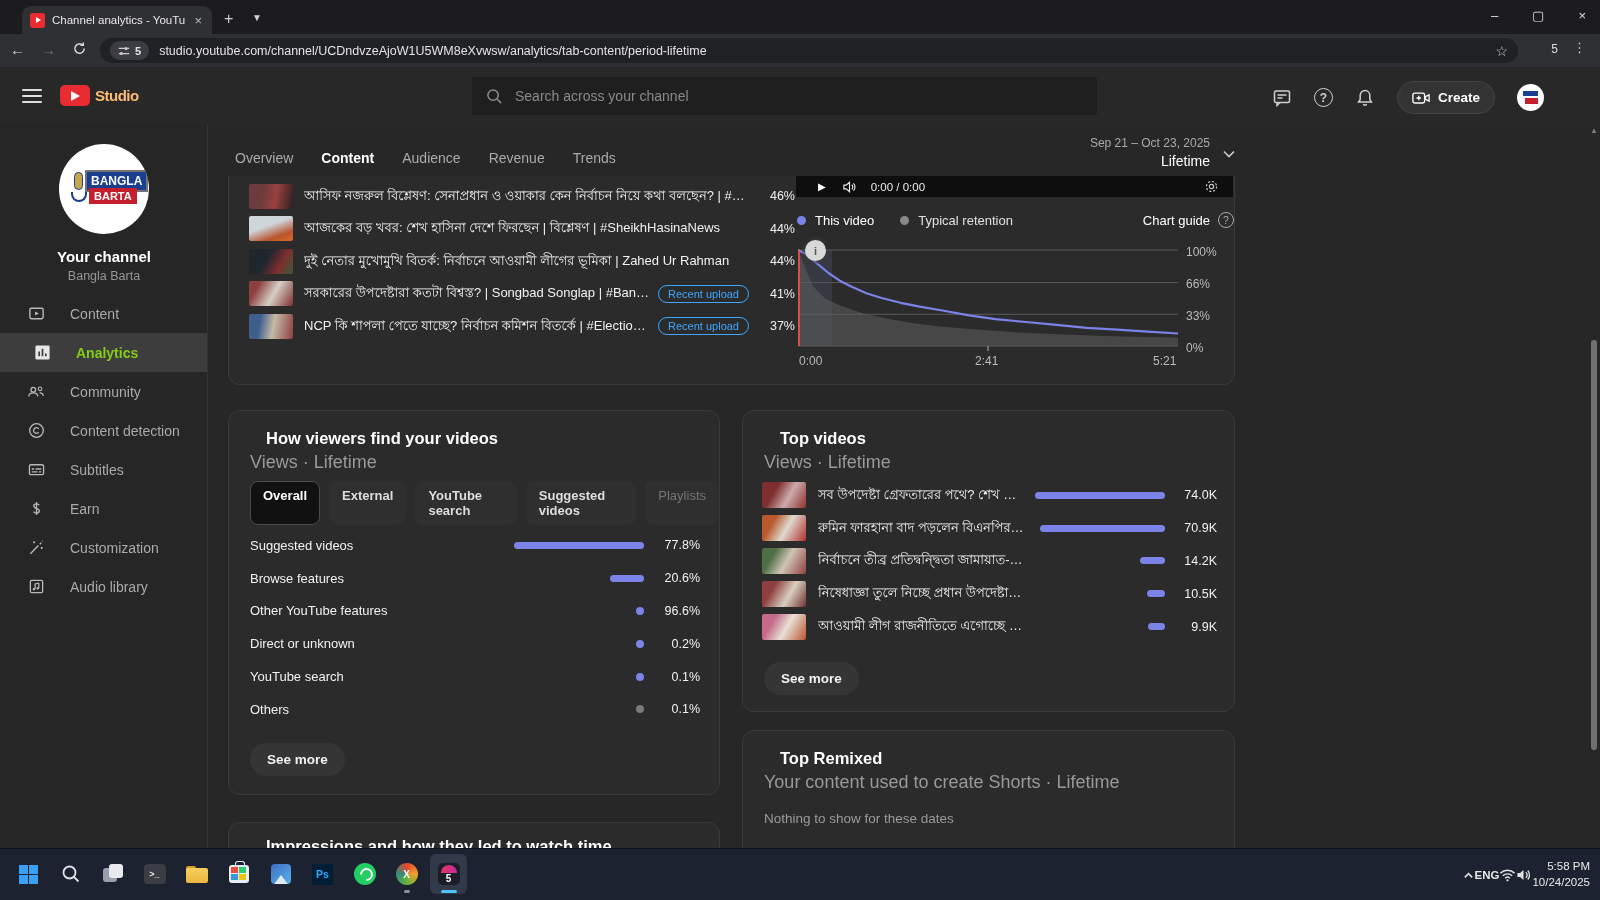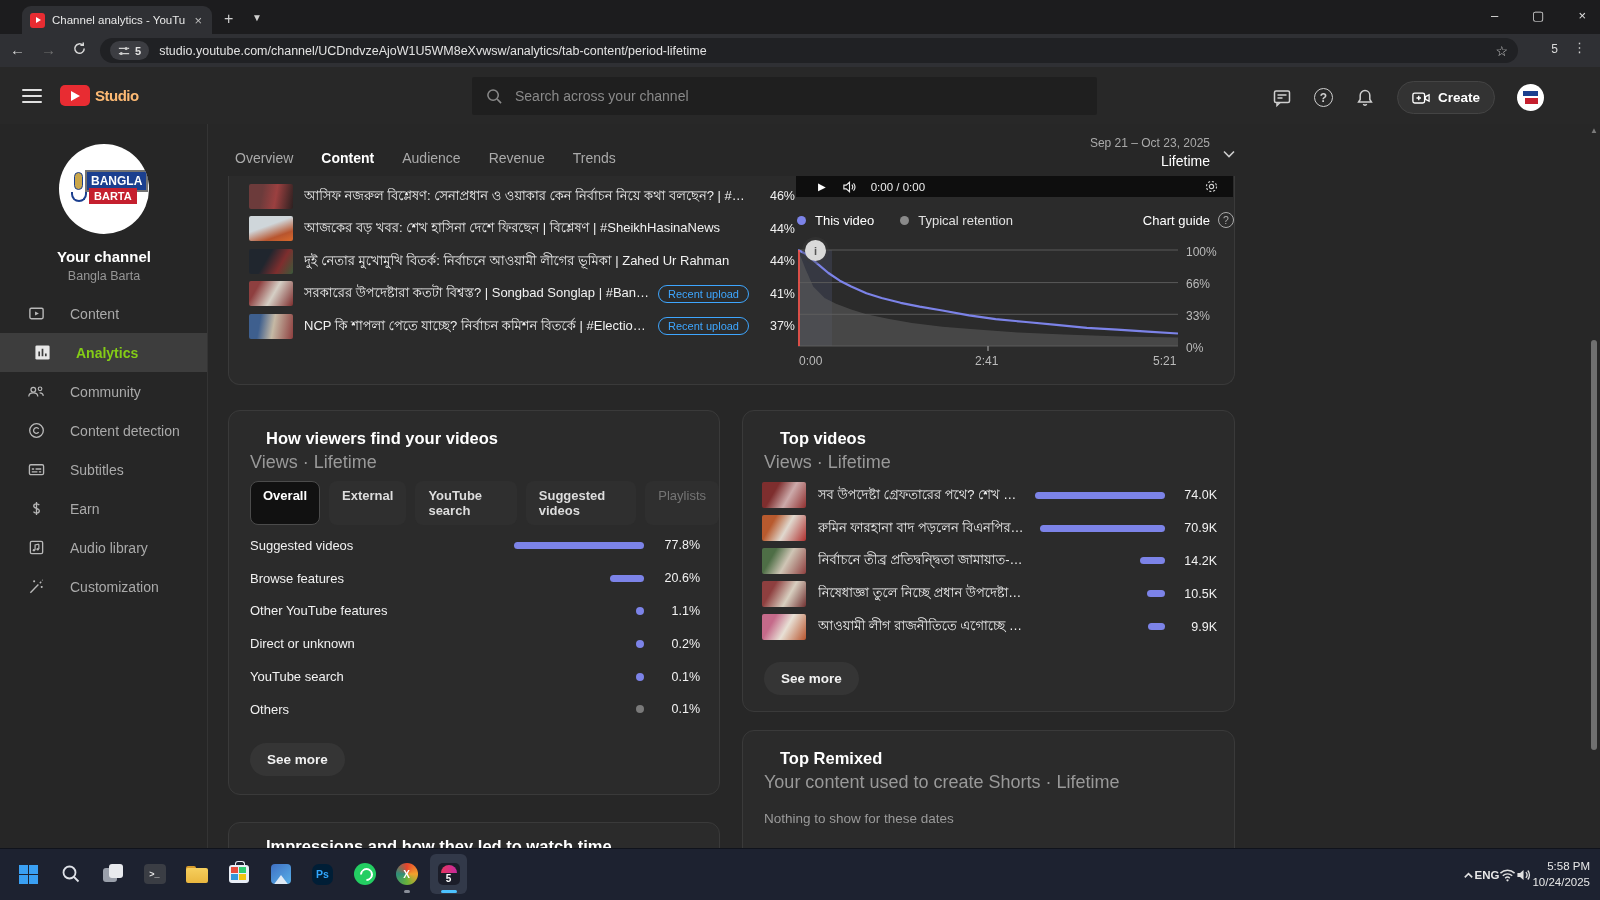--- a/index.html
+++ b/index.html
@@ -152,21 +152,21 @@
   .tvsq::after { content:""; position:absolute; left:6px; top:0; width:14px; height:14px; background:#e8eaee; border-radius:3px; }
   .termic { width:22px; height:20px; background:#3a3d44; border-radius:4px; color:#e8e8e8; font-size:9px; font-weight:bold; display:flex; align-items:center; justify-content:center; }
   .folder { position:relative; width:22px; height:17px; }
   .folder::before { content:""; position:absolute; left:0; top:0; width:10px; height:5px; background:#d79b2c; border-radius:2px 2px 0 0; }
   .folder::after { content:""; position:absolute; left:0; top:2px; width:22px; height:15px; background:linear-gradient(#f6cf5d,#eab73f); border-radius:2px; }
   .storeic { width:20px; height:18px; background:#e9eef6; border-radius:3px; position:relative; display:grid; grid-template-columns:7px 7px; grid-template-rows:6px 6px; gap:1px; padding:2px; }
   .storeic::before { content:""; position:absolute; top:-4px; left:6px; width:8px; height:5px; border:1.5px solid #e9eef6; border-bottom:none; border-radius:3px 3px 0 0; }
   .storeic i:nth-child(1){background:#e74c3c} .storeic i:nth-child(2){background:#2ecc71} .storeic i:nth-child(3){background:#3498db} .storeic i:nth-child(4){background:#f1c40f}
   .photosic { width:20px; height:20px; border-radius:4px; background:linear-gradient(140deg,#3f70c4,#58b0e8); position:relative; overflow:hidden; }
   .photosic::after { content:""; position:absolute; bottom:-3px; left:1px; border-left:9px solid transparent; border-right:9px solid transparent; border-bottom:12px solid #dfeaf5; }
-  .psic { width:21px; height:21px; background:#001e36; border-radius:7px; color:#31a8ff; font-size:10.5px; font-weight:bold; display:flex; align-items:center; justify-content:center; }
+  .psic { width:21px; height:21px; background:#001e36; border-radius:0; color:#31a8ff; font-size:10.5px; font-weight:bold; display:flex; align-items:center; justify-content:center; }
   .waic { width:22px; height:22px; background:#23ce62; border-radius:50%; position:relative; }
   .waic::after { content:""; position:absolute; left:6px; top:5px; width:9px; height:9px; border:2.4px solid #fff; border-radius:50%; border-left-color:transparent; transform:rotate(-45deg); }
   .ixic { width:22px; height:22px; border-radius:50%; background:conic-gradient(#e8442c,#f1a12c,#68b33a,#2e8f7a,#e8442c); color:#fff; font-size:10px; font-weight:bold; display:flex; align-items:center; justify-content:center; }
   .bric { width:22px; height:22px; background:#1b1d29; border-radius:5px; position:relative; color:#fff; font-size:10px; font-weight:bold; display:flex; align-items:flex-end; justify-content:center; padding-bottom:1px; }
   .bric::before { content:""; position:absolute; top:2px; left:3px; width:16px; height:8px; border-radius:8px 8px 0 0; background:linear-gradient(90deg,#e8365f,#c42a9e); }
   .tray { position:absolute; right:10px; top:0; height:52px; display:flex; align-items:center; gap:0; }
   .tray .chev { color:#e0e0e0; font-size:11px; font-weight:bold; }
   .tray .eng { color:#e8e8e8; font-size:11.5px; font-weight:bold; }
   .clock { text-align:right; color:#e8e8e8; font-size:11.5px; line-height:1.35; }
 
@@ -318,36 +318,36 @@
         <span class="nicon">
             <svg class="icon" width="17" height="17" viewBox="0 0 18 18">
               <path d="M12 5.5c-.7-1-1.7-1.4-3-1.4-1.6 0-2.9.8-2.9 2.2C6.1 9.6 12 8.3 12 11.5c0 1.5-1.4 2.4-3 2.4-1.4 0-2.5-.5-3.2-1.6M9 2.2v13.6" fill="none" stroke="#b8b8b8" stroke-width="1.4"></path>
             </svg>
           </span>
         <span>Earn</span>
       </div>
       <div class="navitem">
         <span class="nicon">
             <svg class="icon" width="17" height="17" viewBox="0 0 18 18">
+              <path d="M2.5 15.5 11 7M12.5 5.5l1.5-1.5" stroke="#b8b8b8" stroke-width="1.5"></path>
+              <path d="M14.5 8.5v2M13.5 9.5h2M6.5 2.5v2M5.5 3.5h2M15 2l.5.5" stroke="#b8b8b8" stroke-width="1.3"></path>
+            </svg>
+          </span>
+        <span>Customization</span>
+      </div>
+      <div class="navitem">
+        <span class="nicon">
+            <svg class="icon" width="17" height="17" viewBox="0 0 18 18">
               <rect x="2.5" y="2.5" width="13" height="13" rx="1.5" fill="none" stroke="#b8b8b8" stroke-width="1.4"></rect>
               <path d="M11.5 5.5v5.2M11.5 5.5l-4 .8v5.4" fill="none" stroke="#b8b8b8" stroke-width="1.3"></path>
               <circle cx="6.3" cy="11.8" r="1.3" fill="#b8b8b8"></circle>
               <circle cx="10.3" cy="10.8" r="1.3" fill="#b8b8b8"></circle>
             </svg>
           </span>
         <span>Audio library</span>
-      </div>
-      <div class="navitem">
-        <span class="nicon">
-            <svg class="icon" width="17" height="17" viewBox="0 0 18 18">
-              <path d="M2.5 15.5 11 7M12.5 5.5l1.5-1.5" stroke="#b8b8b8" stroke-width="1.5"></path>
-              <path d="M14.5 8.5v2M13.5 9.5h2M6.5 2.5v2M5.5 3.5h2M15 2l.5.5" stroke="#b8b8b8" stroke-width="1.3"></path>
-            </svg>
-          </span>
-        <span>Customization</span>
       </div>
     </div>
   </div>
 
   <div class="tabsrow">
     <span class="t">Overview</span>
     <span class="t active">Content</span>
     <span class="t">Audience</span>
     <span class="t">Revenue</span>
     <span class="t">Trends</span>
@@ -465,21 +465,21 @@
         <span class="barzone">
             <span class="hbar" style="width: 34.4216px;"></span>
           </span>
         <span class="tval">20.6%</span>
       </div>
       <div class="trow">
         <span class="tlabel">Other YouTube features</span>
         <span class="barzone">
             <span class="hdot"></span>
           </span>
-        <span class="tval">1.1%</span>
+        <span class="tval">96.6%</span>
       </div>
       <div class="trow">
         <span class="tlabel">Direct or unknown</span>
         <span class="barzone">
             <span class="hdot"></span>
           </span>
         <span class="tval">0.2%</span>
       </div>
       <div class="trow">
         <span class="tlabel">YouTube search</span>

